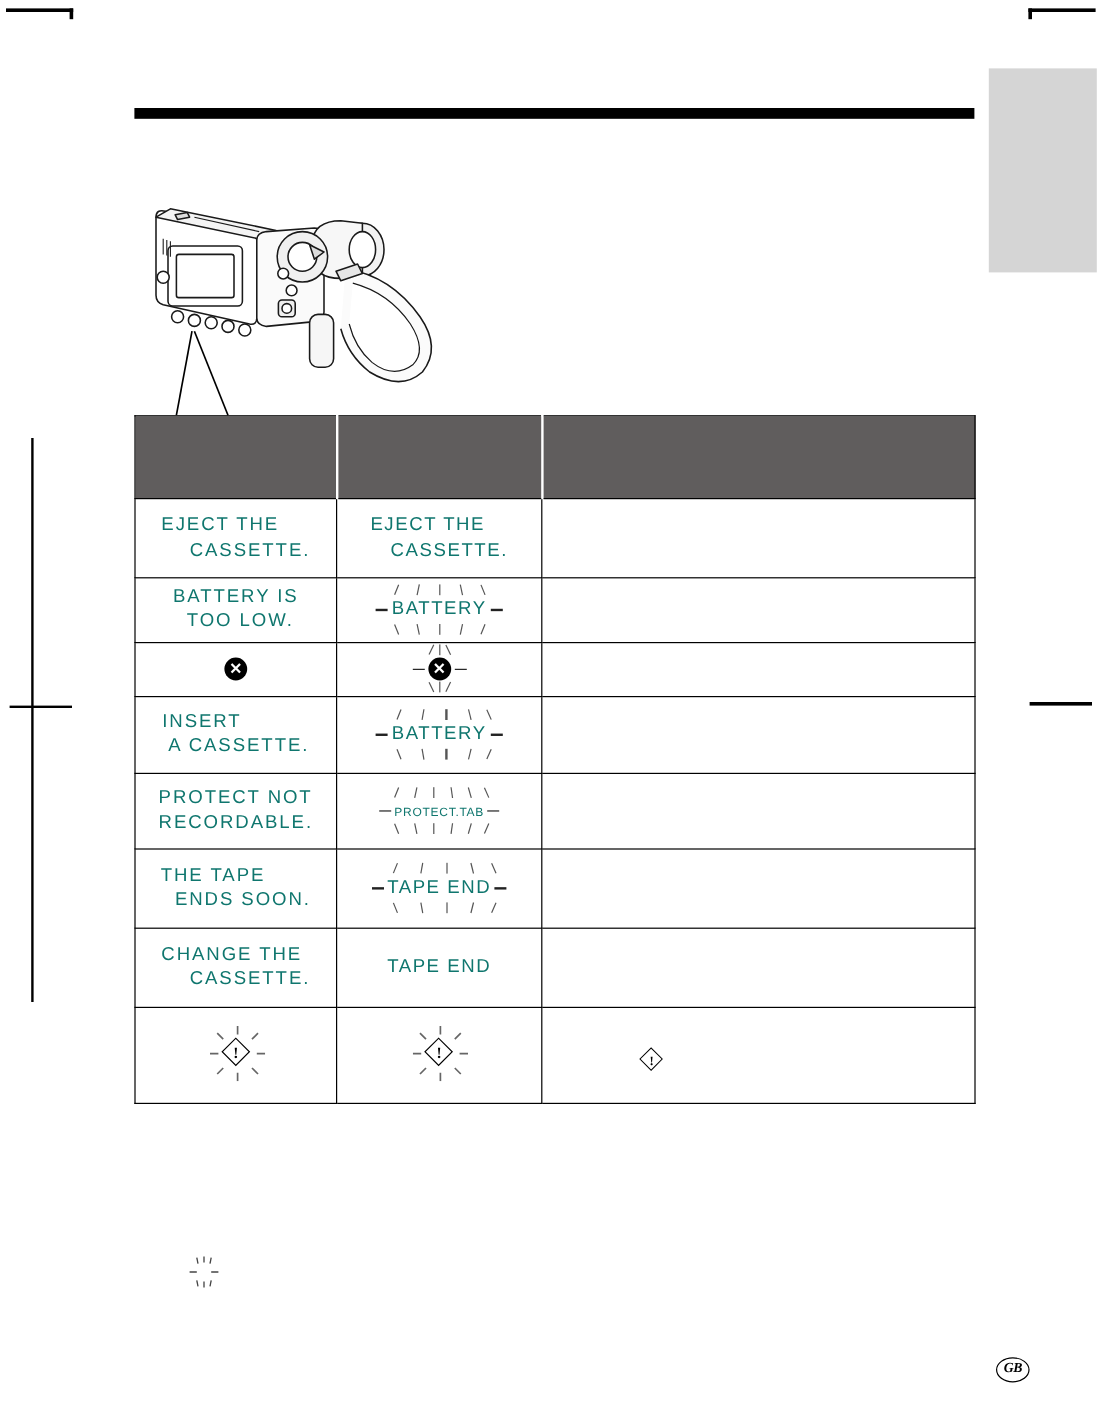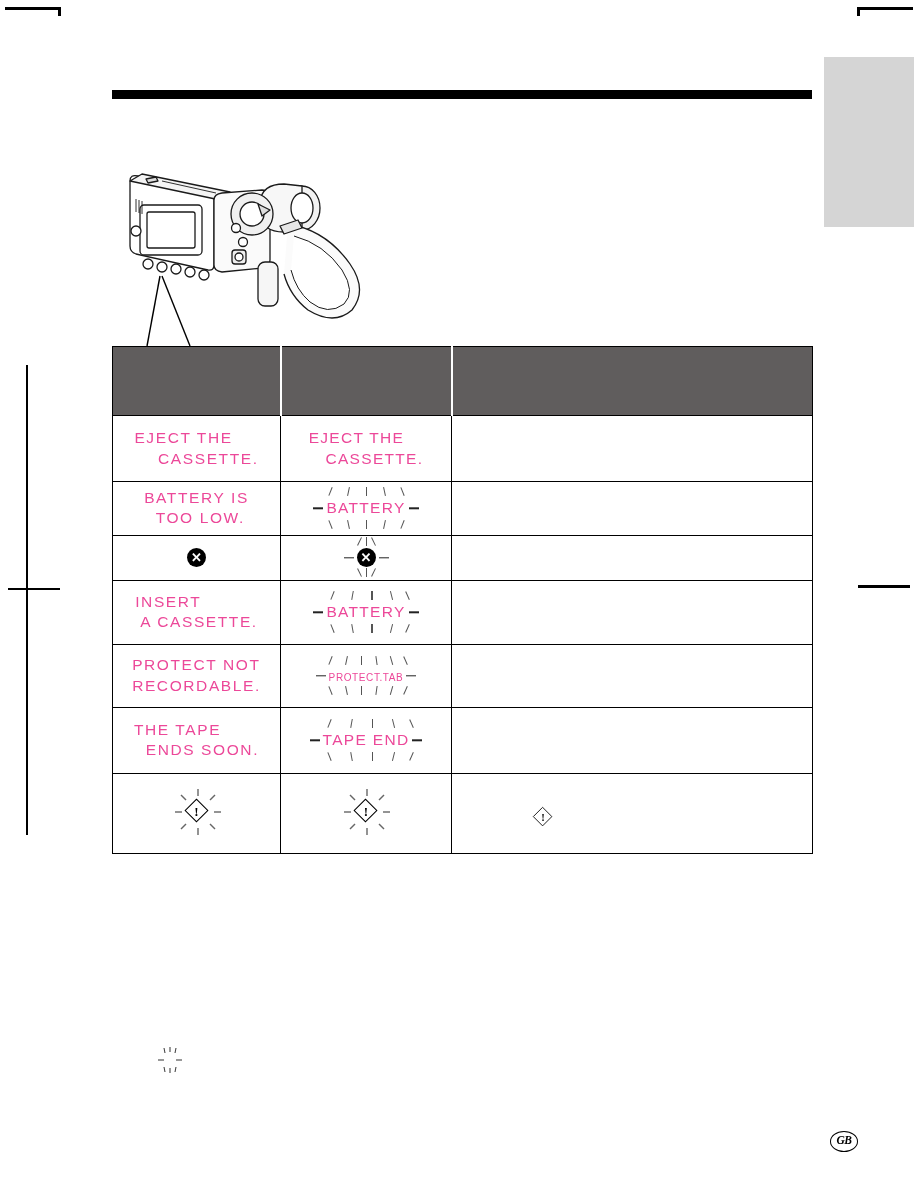--- a/index.html
+++ b/index.html
@@ -56,21 +56,21 @@
   .hdr td + td{border-left:2.5px solid #ffffff;}
 
   .cell{
     display:flex;align-items:center;justify-content:center;
     width:100%;height:100%;box-sizing:border-box;
     padding:6px 8px;
   }
   .disp{
     font-family:"Liberation Sans", sans-serif;
     font-size:15.5px;line-height:1.32;letter-spacing:1.6px;
-    color:#ec4899;white-space:pre;text-align:left;
+    color:#0f766e;white-space:pre;text-align:left;
   }
   .disp.center{text-align:center;}
   .disp.c2{letter-spacing:1.3px;}
 
   
   .blink{position:relative;display:inline-block;padding:0 13px;}
   .blink > .txt{position:relative;z-index:2;}
   .blink .dashL,.blink .dashR{
     position:absolute;top:50%;width:10px;height:1.4px;background:#222;
     transform:translateY(-50%);
@@ -404,20 +404,38 @@
             </span>
           </div>
         </td>
         <td>
           <div class="cell">
               <span class="disp"></span>
             </div>
         </td>
       </tr>
 
+      <tr style="height:66px;">
+        <td>
+          <div class="cell">
+              <span class="disp">CHANGE THE
+    CASSETTE.</span>
+            </div>
+        </td>
+        <td>
+          <div class="cell">
+              <span class="disp c2 center">TAPE END</span>
+            </div>
+        </td>
+        <td>
+          <div class="cell">
+              <span class="disp"></span>
+            </div>
+        </td>
+      </tr>
 
       <tr style="height:80px;">
         <td>
           <div class="cell">
             <span class="sym-blink">
               <svg width="46" height="46" viewBox="0 0 46 46" xmlns="http://www.w3.org/2000/svg" style="position:absolute;left:0;top:0;">
                 <g stroke="#666" stroke-width="1.4">
                   <line x1="23" y1="0" x2="23" y2="7"></line>
                     <line x1="23" y1="39" x2="23" y2="46"></line>
                   <line x1="0" y1="23" x2="7" y2="23"></line>

